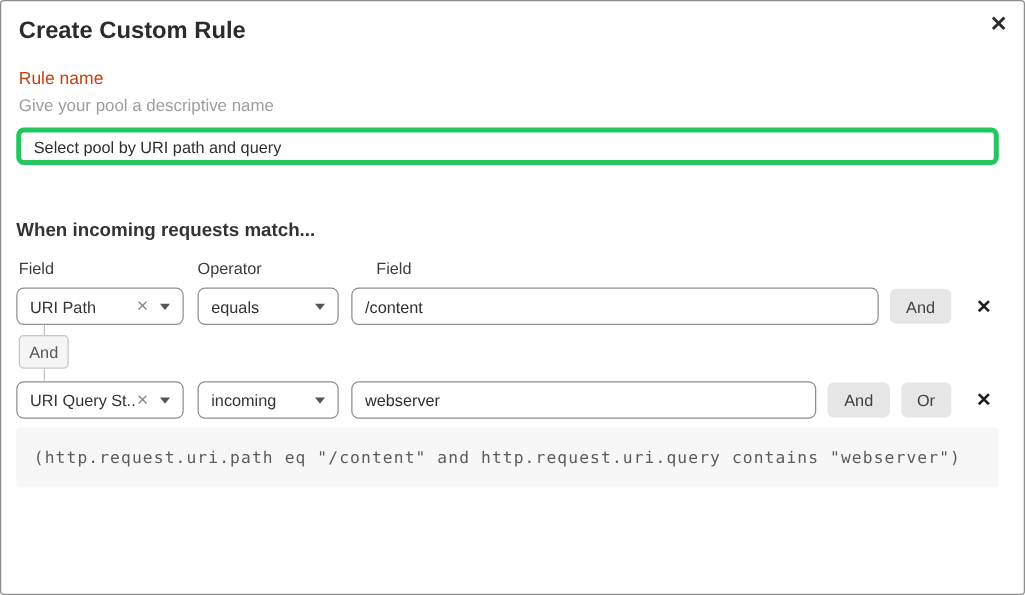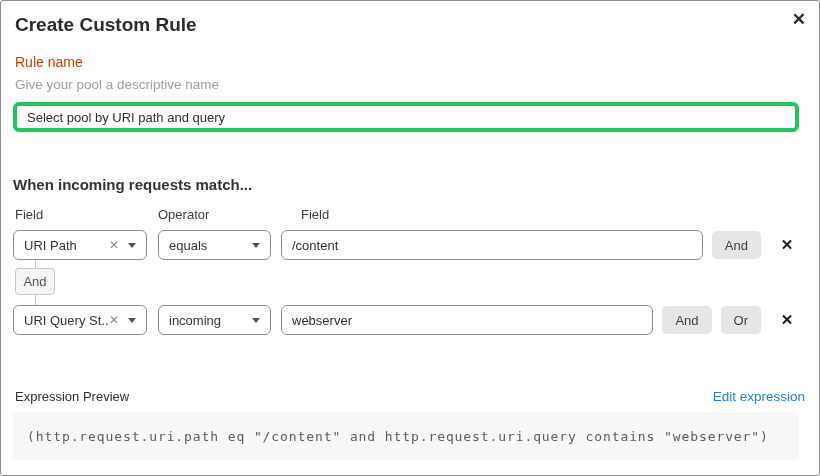--- a/index.html
+++ b/index.html
@@ -244,21 +244,17 @@
     <div class="select operator">
       <span class="lbl">incoming</span>
       <span class="caret"></span>
     </div>
     <input class="value-input" type="text" value="webserver" style="">
     <button class="conj-btn">And</button>
     <button class="conj-btn">Or</button>
     <span class="row-delete">✕</span>
   </div>
 
-  <div class="preview-header">
-    <span class="preview-label">Expression Preview</span>
-    <span class="edit-link">Edit expression</span>
-  </div>
   <div class="code-block">
     <span>(http.request.uri.path eq "/content" and http.request.uri.query contains "webserver")</span>
   </div>
 
 </div>
 
 </body></html>

